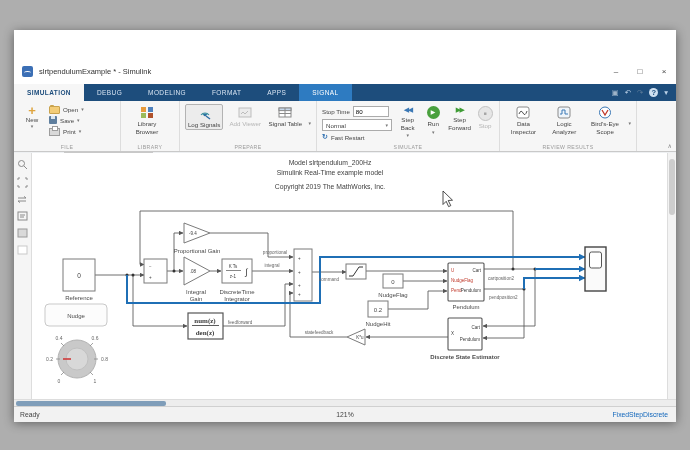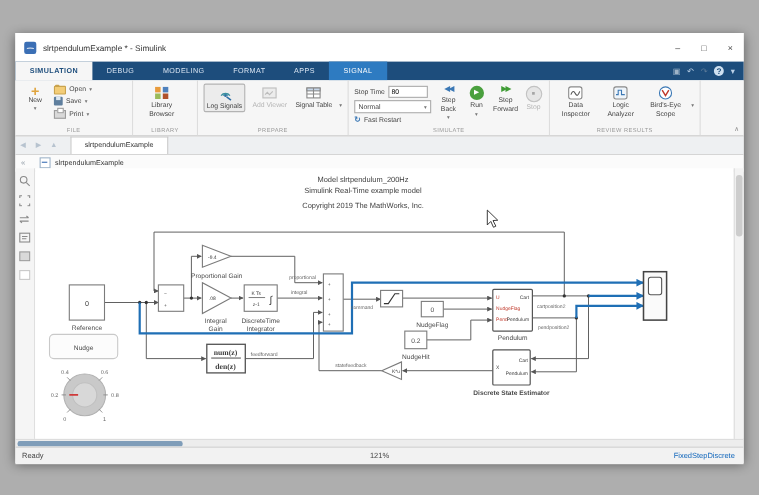--- a/index.html
+++ b/index.html
@@ -1,21 +1,21 @@
 <!DOCTYPE html>
 <html><head>
 <meta charset="utf-8">
 <style>
   html,body{margin:0;padding:0;}
   body{width:690px;height:450px;background:#aeaeae;position:relative;overflow:hidden;
        font-family:"Liberation Sans",sans-serif;-webkit-font-smoothing:antialiased;}
   .window{position:absolute;left:14px;top:30px;width:662px;height:391px;background:#fff;
           box-shadow:0 2px 10px rgba(0,0,0,.45);font-size:7px;color:#333;}
   
-  .titlebar{height:26px;display:flex;align-items:center;background:#fff;}
+  .titlebar{height:26px;display:flex;align-items:center;background:#fff;margin-top:28px;}
   .app-icon{width:11px;height:11px;margin:0 6px 0 8px;border-radius:2px;background:#3b6fb5;position:relative;}
   .app-icon::after{content:"";position:absolute;left:2px;top:5px;width:7px;height:3px;border-top:1.5px solid #fff;border-radius:60% 60% 0 0;}
   .title{font-size:7.5px;color:#333;}
   .wbtns{margin-left:auto;display:flex;}
   .wbtn{width:24px;height:22px;display:flex;align-items:center;justify-content:center;font-size:8px;color:#444;}
   
   .tabstrip{height:17px;background:#1d4d7c;display:flex;align-items:stretch;}
   .rtab{padding:0 13px;line-height:17px;font-size:6.5px;letter-spacing:.4px;color:#d8e4f2;}
   .rtab.active{background:#f6f6f6;color:#1d4d7c;font-weight:bold;}
   .rtab.contextual{background:#2e7bc1;color:#fff;}

